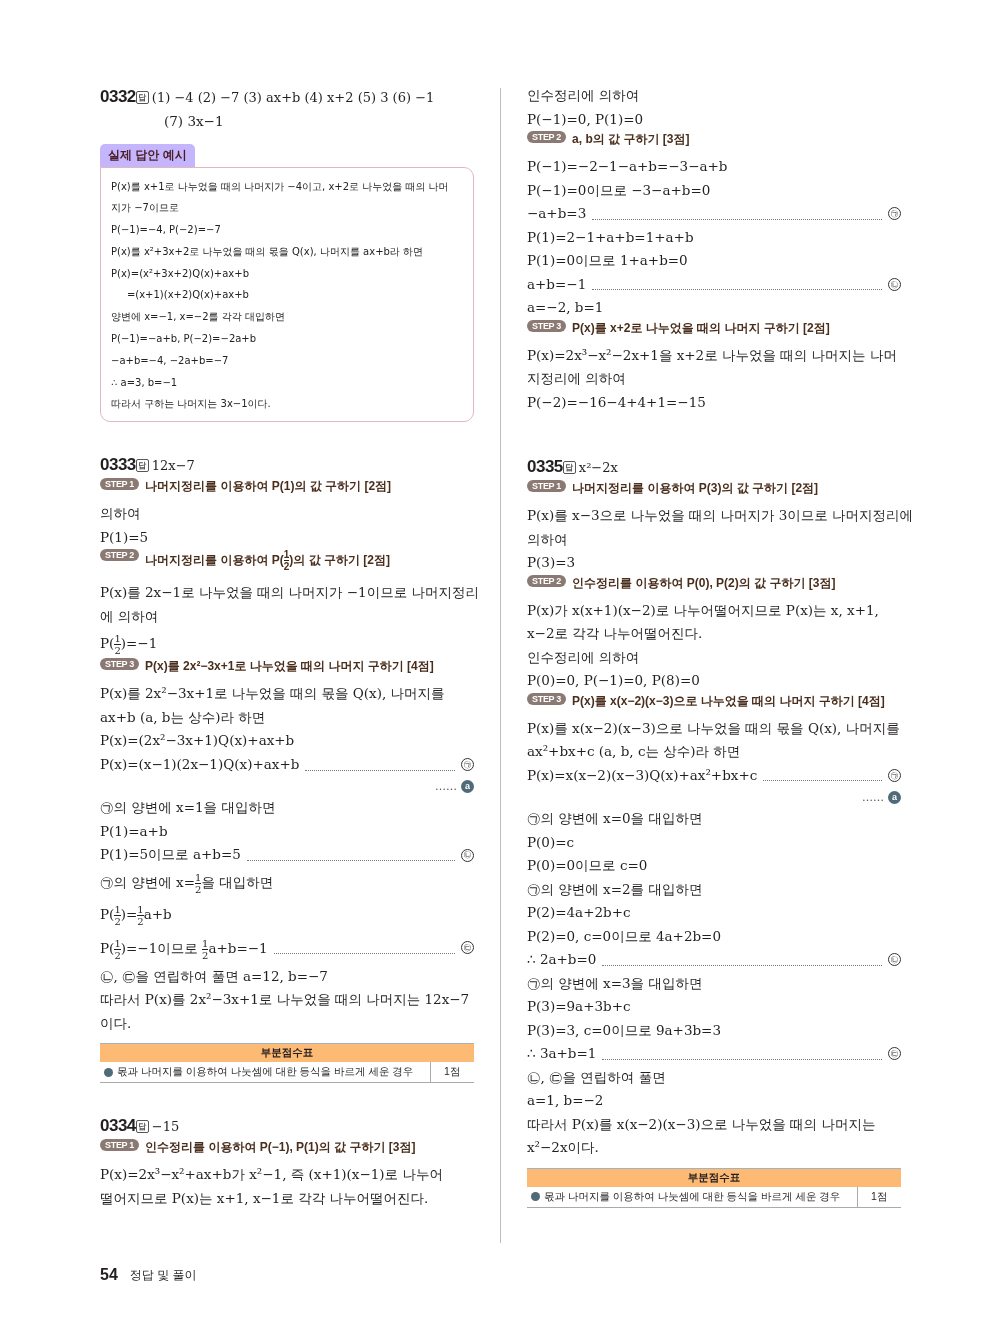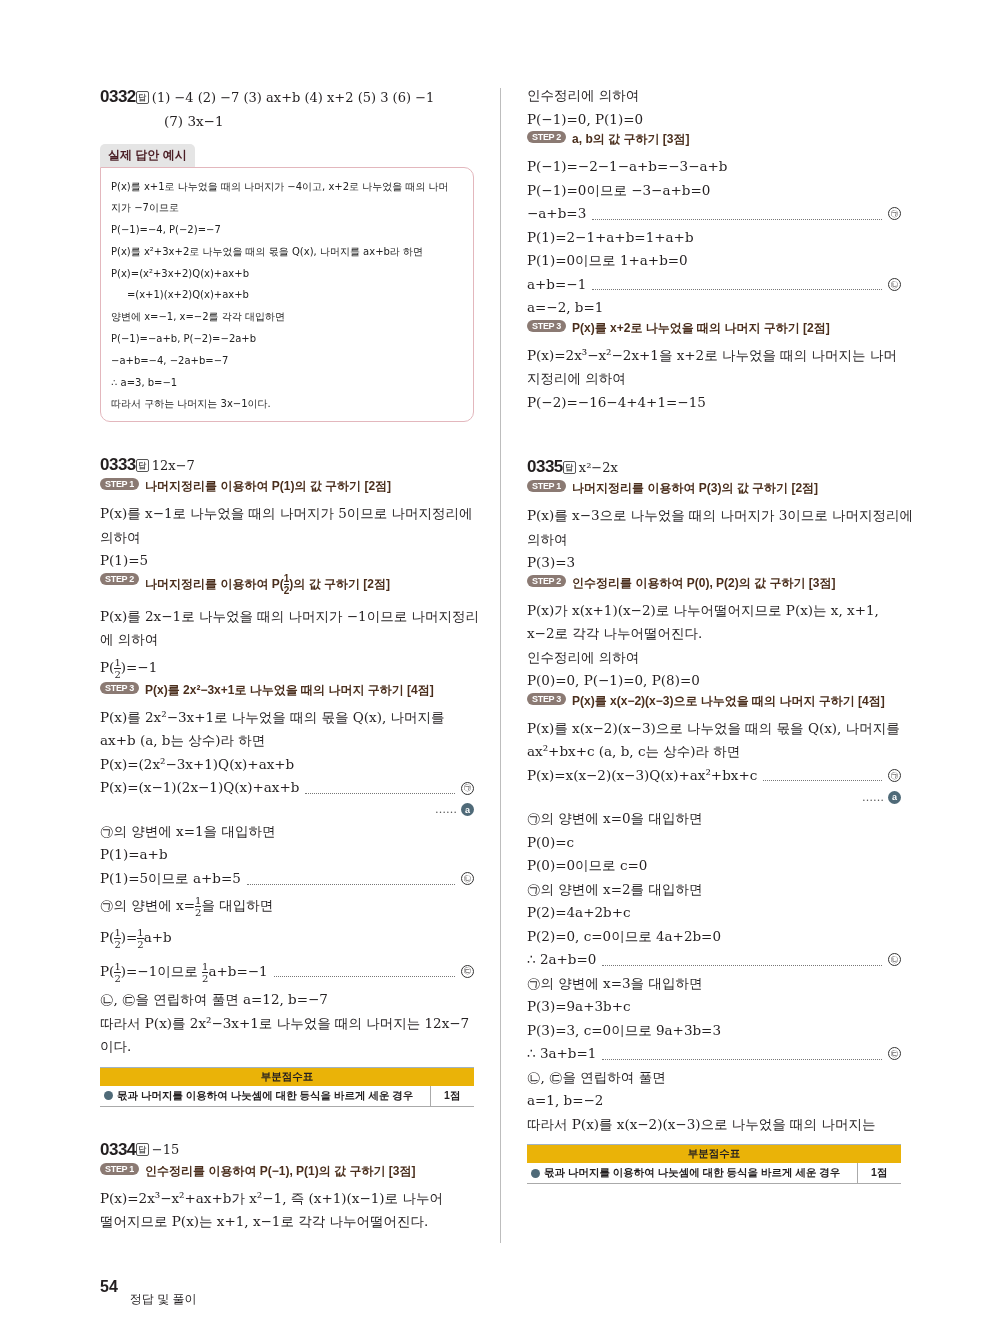--- a/index.html
+++ b/index.html
@@ -15,33 +15,33 @@
   .ans-icon { display: inline-flex; align-items: center; justify-content: center; width: 13px; height: 13px; border: 1.5px solid #555; border-radius: 2px; font-family: "Liberation Sans", sans-serif; font-size: 8px; font-weight: bold; color: #555; margin-right: 3px; }
   .ans-text { font-size: 13px; }
   .step { display: flex; align-items: flex-start; gap: 6px; height: 24px; font-family: "Liberation Sans", sans-serif; font-weight: bold; font-size: 12px; color: #5a3e2b; }
   .step-badge { display: inline-block; background: #8b7a73; color: #fff; font-size: 9px; font-weight: bold; padding: 1px 5px; border-radius: 8px; letter-spacing: -0.3px; font-family: "Liberation Sans", sans-serif; }
   .step-title { color: #4a2e1c; }
   .dotted { display: flex; align-items: center; }
   .dotted .fill { flex: 1; border-bottom: 1px dotted #777; margin: 0 6px; height: 12px; }
   .mark { display: inline-flex; align-items: center; justify-content: center; width: 13px; height: 13px; border: 1px solid #333; border-radius: 50%; font-size: 8px; font-family: "Liberation Sans", sans-serif; }
   .amark { display: flex; justify-content: flex-end; align-items: center; gap: 4px; height: 20px; font-size: 11px; color: #555; }
   .amark .dotbadge { display: inline-flex; width: 13px; height: 13px; border-radius: 50%; background: #4f6a78; color: #fff; font-size: 9px; align-items: center; justify-content: center; font-family: "Liberation Sans", sans-serif; font-weight: bold; }
-  .example-label { display: inline-block; background: #e5e5e5; color: #4a1d24; font-family: "Liberation Sans", sans-serif; font-weight: bold; font-size: 12px; padding: 3px 8px; border-radius: 5px 5px 0 0; margin-top: 10px; }
+  .example-label { display: inline-block; background: #c4b5fd; color: #4a1d24; font-family: "Liberation Sans", sans-serif; font-weight: bold; font-size: 12px; padding: 3px 8px; border-radius: 5px 5px 0 0; margin-top: 10px; }
   .example-box { border: 1px solid #e3b7bd; border-radius: 0 10px 10px 10px; padding: 8px 10px 6px 10px; margin-top: 0; }
   .hand { font-family: "DejaVu Sans", sans-serif; font-size: 10px; line-height: 21.8px; color: #222; white-space: nowrap; }
   .score-table { width: 100%; border-collapse: collapse; margin-top: 8px; font-family: "Liberation Sans", sans-serif; font-size: 10.5px; }
-  .score-table th { background: #eab308; font-weight: bold; text-align: center; padding: 2px 0; border-top: 1px solid #9fb3c6; }
-  .score-table td { padding: 3px 4px; border-bottom: 1px solid #aaa; font-weight: bold; }
+  .score-table th { background: #fdba74; font-weight: bold; text-align: center; padding: 2px 0; border-top: 1px solid #9fb3c6; }
+  .score-table td { padding: 3px 4px; border-bottom: 1px solid #aaa; }
   .score-table td.pts { text-align: center; width: 44px; border-left: 1px solid #aaa; }
   .score-dot { display: inline-block; width: 9px; height: 9px; border-radius: 50%; background: #4f6a78; margin-right: 4px; vertical-align: middle; }
   .frac { display: inline-flex; flex-direction: column; align-items: center; font-size: 10px; line-height: 11px; vertical-align: middle; }
   .frac .den { border-top: 1px solid #231f20; }
   .footer { position: absolute; left: 100px; top: 1266px; display: flex; align-items: center; gap: 12px; }
   .page-num { font-family: "Liberation Sans", sans-serif; font-weight: bold; font-size: 16px; }
-  .page-label { font-family: "Liberation Sans", sans-serif; font-size: 12px; margin-top: 25px; }
+  .page-label { font-family: "Liberation Sans", sans-serif; font-size: 12px; }
   .gap-lg { height: 30px; }
 </style>
 </head>
 <body>
 
 <div class="divider"></div>
 
 <div class="col col-left">
 
   <div>
@@ -72,21 +72,20 @@
   <div>
     <div class="prob-head">
       <span class="prob-num">0333</span>
       <span class="ans-icon">답</span>
       <span class="ans-text">12x−7</span>
     </div>
     <div class="step">
       <span class="step-badge">STEP 1</span>
       <span class="step-title">나머지정리를 이용하여 P(1)의 값 구하기 [2점]</span>
     </div>
-    <div class="line">P(x)를 x−1로 나누었을 때의 나머지가 5이므로 나머지정리에</div>
     <div class="line">의하여</div>
     <div class="line">P(1)=5</div>
     <div class="step" style="height:32px">
       <span class="step-badge">STEP 2</span>
       <span class="step-title">
         <span>나머지정리를 이용하여 P</span>(<span class="frac">
             <span>1</span>
             <span class="den">2</span>
           </span>)<span>의 값 구하기 [2점]</span>
       </span>
@@ -266,20 +265,21 @@
     <div class="line">P(3)=9a+3b+c</div>
     <div class="line">P(3)=3, c=0이므로 9a+3b=3</div>
     <div class="line dotted">
       <span>∴ 3a+b=1</span>
         <span class="fill"></span>
         <span class="mark">㉢</span>
     </div>
     <div class="line">㉡, ㉢을 연립하여 풀면</div>
     <div class="line">a=1, b=−2</div>
     <div class="line">따라서 P(x)를 x(x−2)(x−3)으로 나누었을 때의 나머지는</div>
+    <div class="line">x²−2x이다.</div>
     <table class="score-table">
       <tbody>
           <tr>
             <th colspan="2">부분점수표</th>
           </tr>
       <tr>
         <td><span class="score-dot"></span><span>몫과 나머지를 이용하여 나눗셈에 대한 등식을 바르게 세운 경우</span></td>
         <td class="pts">1점</td>
       </tr>
     </tbody>

